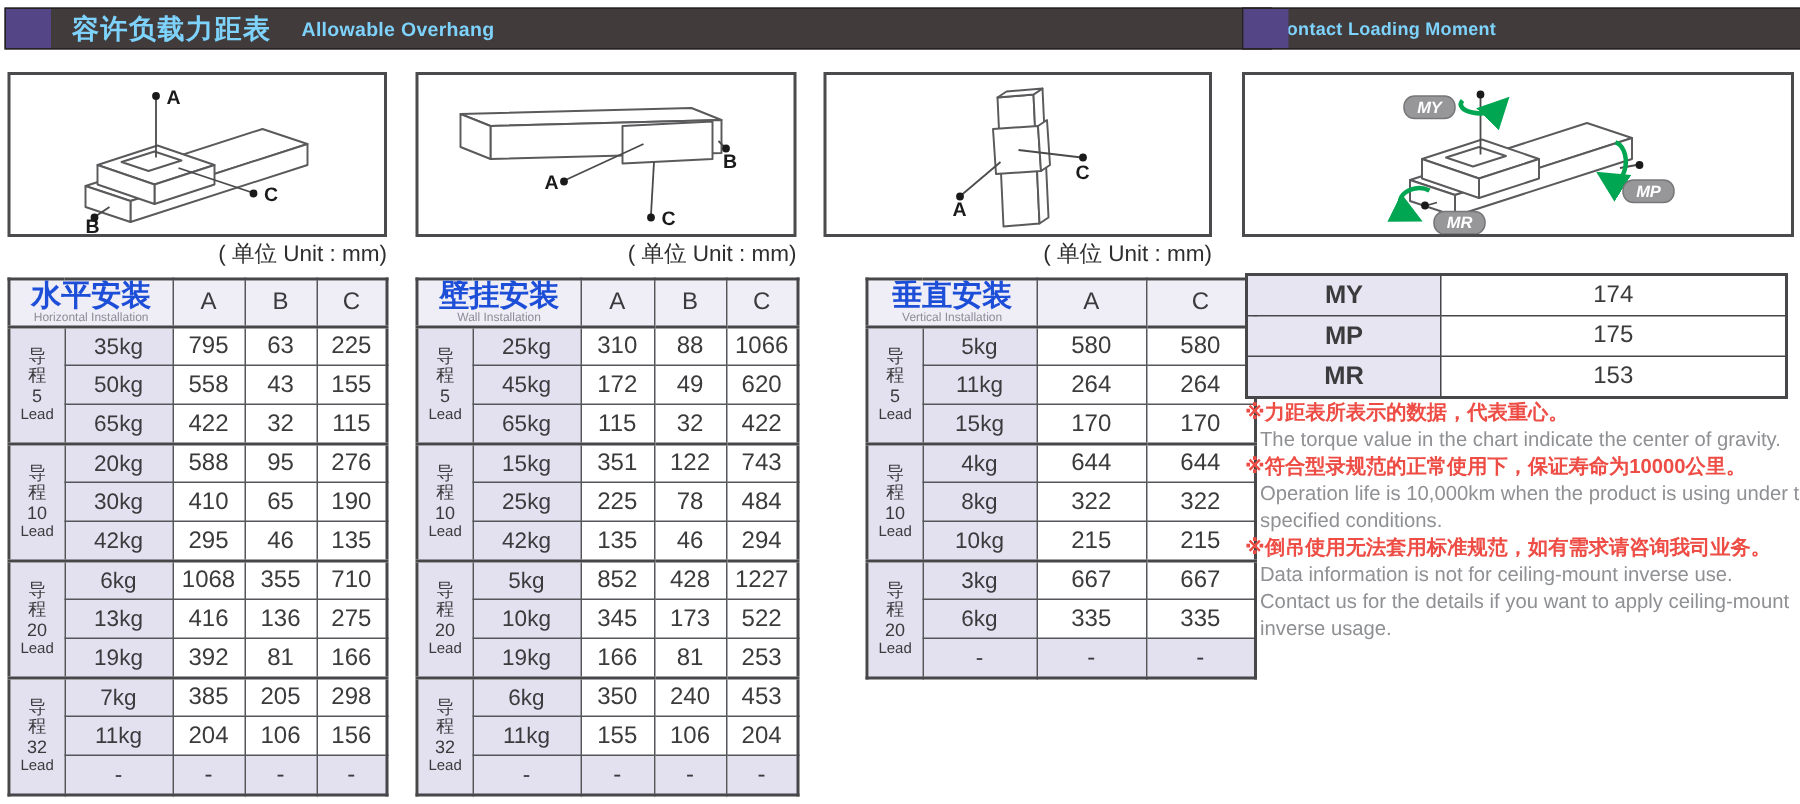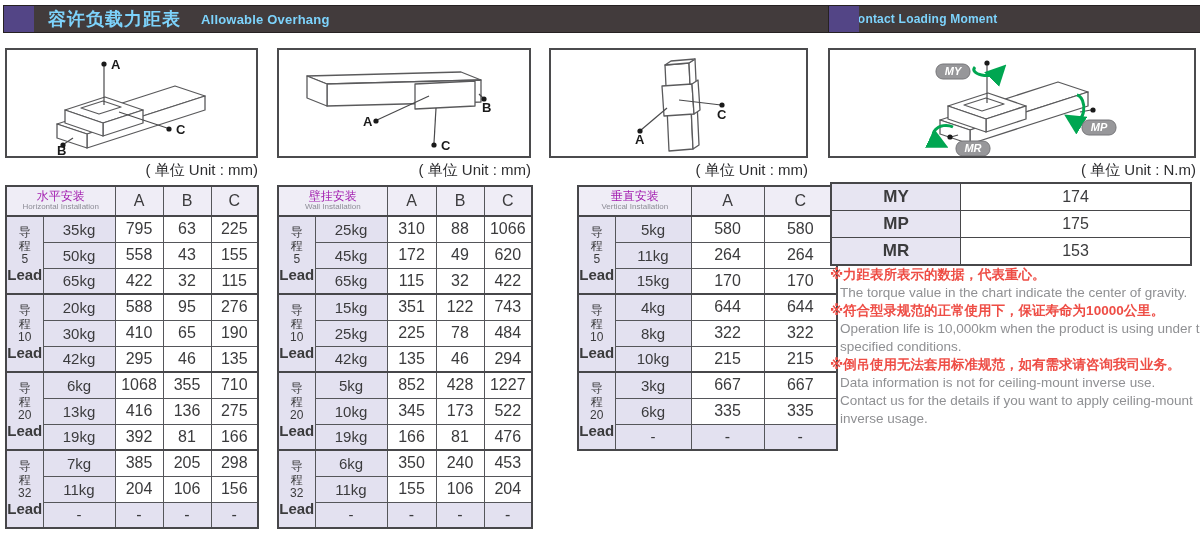--- a/index.html
+++ b/index.html
@@ -29,27 +29,27 @@
     white-space:nowrap;
   }
   
   .table-slot { position:absolute; top:185px; }
   table.spec-table { border-collapse:collapse; table-layout:fixed; border:2px solid #47474a; }
   table.spec-table th, table.spec-table td {
     border:1px solid #55565a; text-align:center; vertical-align:middle;
     padding:0; overflow:hidden;
   }
   table.spec-table thead th { background:#efedf6; height:28px; }
-  .name-zh { font-size:12px; font-weight:normal; line-height:1.05; color:#a21caf; }
+  .name-zh { font-size:20px; font-weight:bold; line-height:1.05; color:#1d4ed8; }
   .name-en { font-size:8px; font-weight:normal; color:#8d8d96; line-height:1.1; }
   .col-letter { font-size:16px; font-weight:normal; color:#3b3b3d; }
   table.spec-table tbody tr { height:26px; }
   .grp tr:first-child td { border-top:2px solid #47474a; }
   .lead-cell { background:#e3e1f0; font-size:12px; line-height:1.12; color:#3b3b3d; }
-  .lead-cell .lead-word { font-size:15px;font-weight:bold; }
+  .lead-cell .lead-word { font-size:10px; }
   .kg-cell { background:#e3e1f0; font-size:15px; }
   .val-cell { background:#fff; font-size:16px; }
   tr.dash td { background:#e3e1f0; }
   
   .moment-table-wrap { position:absolute; left:830px; top:182px; width:362px; }
   table.moment-table { border-collapse:collapse; table-layout:fixed; width:362px; border:2px solid #47474a; }
   table.moment-table td { border:1.5px solid #47474a; height:26px; text-align:center; padding:0; }
   td.m-label { background:#e7e5f2; width:128px; font-size:17px; font-weight:bold; }
   td.m-val { background:#fff; font-size:16px; }
   
@@ -339,21 +339,21 @@
           <tr class="">
             <td class="kg-cell">10kg</td>
             <td class="val-cell">345</td>
             <td class="val-cell">173</td>
             <td class="val-cell">522</td>
           </tr>
           <tr class="">
             <td class="kg-cell">19kg</td>
             <td class="val-cell">166</td>
             <td class="val-cell">81</td>
-            <td class="val-cell">476</td>
+            <td class="val-cell">253</td>
           </tr>
         </tbody>
         <tbody class="grp">
           <tr class="">
             <td class="lead-cell" rowspan="3">
               <div>导</div>
               <div>程</div>
               <div>32</div>
               <div class="lead-word">Lead</div>
             </td>
@@ -527,21 +527,20 @@
       <g>
         <rect class="badge-rect" x="252" y="70" width="34" height="15" rx="7"></rect>
         <text class="badge-txt" x="269" y="81">MP</text>
       </g>
       <g>
         <rect class="badge-rect" x="126" y="91" width="34" height="15" rx="7"></rect>
         <text class="badge-txt" x="143" y="102">MR</text>
       </g>
     </svg>
   </div>
-  <div class="unit-label" style="left:828px; width:368px;">( 单位 Unit : N.m)</div>
 
   <div class="moment-table-wrap" id="moment-table-mount">
       <table class="moment-table">
         <tbody>
           <tr>
             <td class="m-label">MY</td>
             <td class="m-val">174</td>
           </tr>
           <tr>
             <td class="m-label">MP</td>

